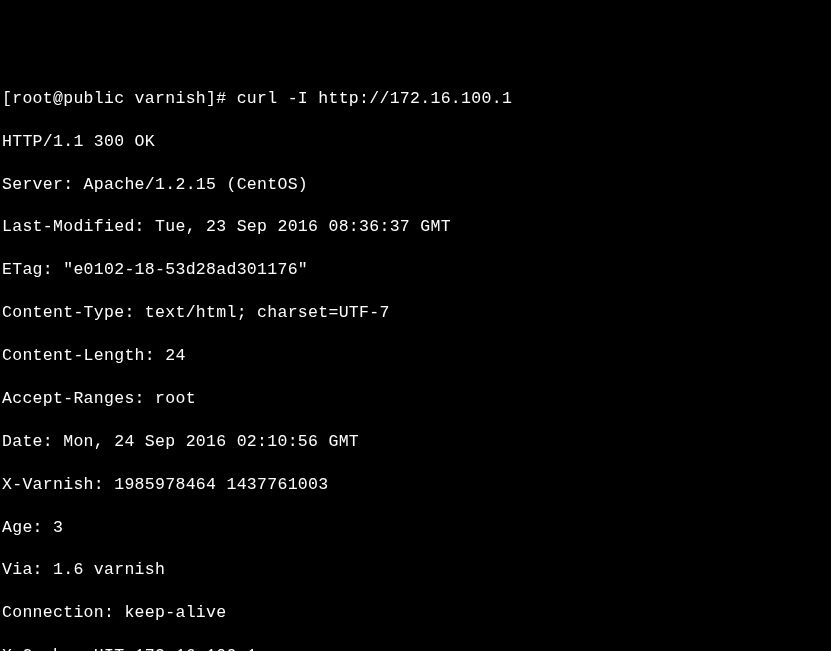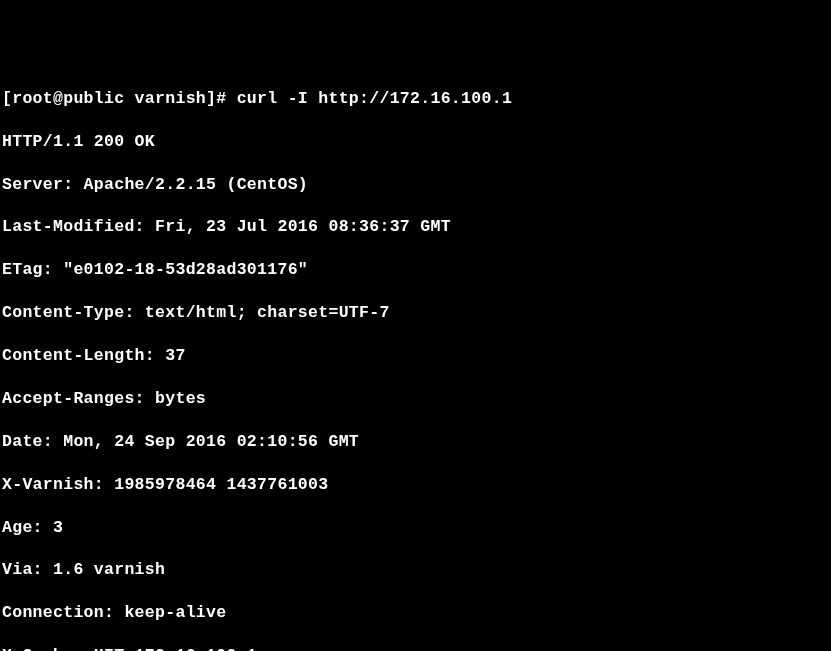--- a/index.html
+++ b/index.html
@@ -1,19 +1,18 @@
 <!DOCTYPE html>
 <html><head>
   <meta charset="utf-8">
   <style>
     * {
       margin: 0;
       padding: 0;
       box-sizing: border-box;
-      font-weight: bold;
     }
     body {
       background: #000;
       font-family: "Consolas", "Courier New", monospace;
       font-size: 16.5px;
       line-height: 1.3;
       color: #fff;
       padding: 2px;
       width: 831px;
       height: 651px;
@@ -24,27 +23,27 @@
     .line {
       display: block;
     }
   </style>
 </head>
 <body>
 
 
 
 <span class="line">[root@public varnish]# curl -I http://172.16.100.1</span>
-<span class="line">HTTP/1.1 200 OK</span>
-<span class="line">Server: Apache/2.2.15 (CentOS)</span>
-<span class="line">Last-Modified: Fri, 23 Jul 2016 08:36:37 GMT</span>
+<span class="line">HTTP/1.1 300 OK</span>
+<span class="line">Server: Apache/1.2.15 (CentOS)</span>
+<span class="line">Last-Modified: Tue, 23 Sep 2016 08:36:37 GMT</span>
 <span class="line">ETag: "e0102-18-53d28ad301176"</span>
 <span class="line">Content-Type: text/html; charset=UTF-7</span>
-<span class="line">Content-Length: 37</span>
-<span class="line">Accept-Ranges: bytes</span>
+<span class="line">Content-Length: 24</span>
+<span class="line">Accept-Ranges: root</span>
 <span class="line">Date: Mon, 24 Sep 2016 02:10:56 GMT</span>
 <span class="line">X-Varnish: 1985978464 1437761003</span>
 <span class="line">Age: 3</span>
 <span class="line">Via: 1.6 varnish</span>
 <span class="line">Connection: keep-alive</span>
 <span class="line">X-Cache: HIT 172.16.100.1</span>
 
 
 
 

